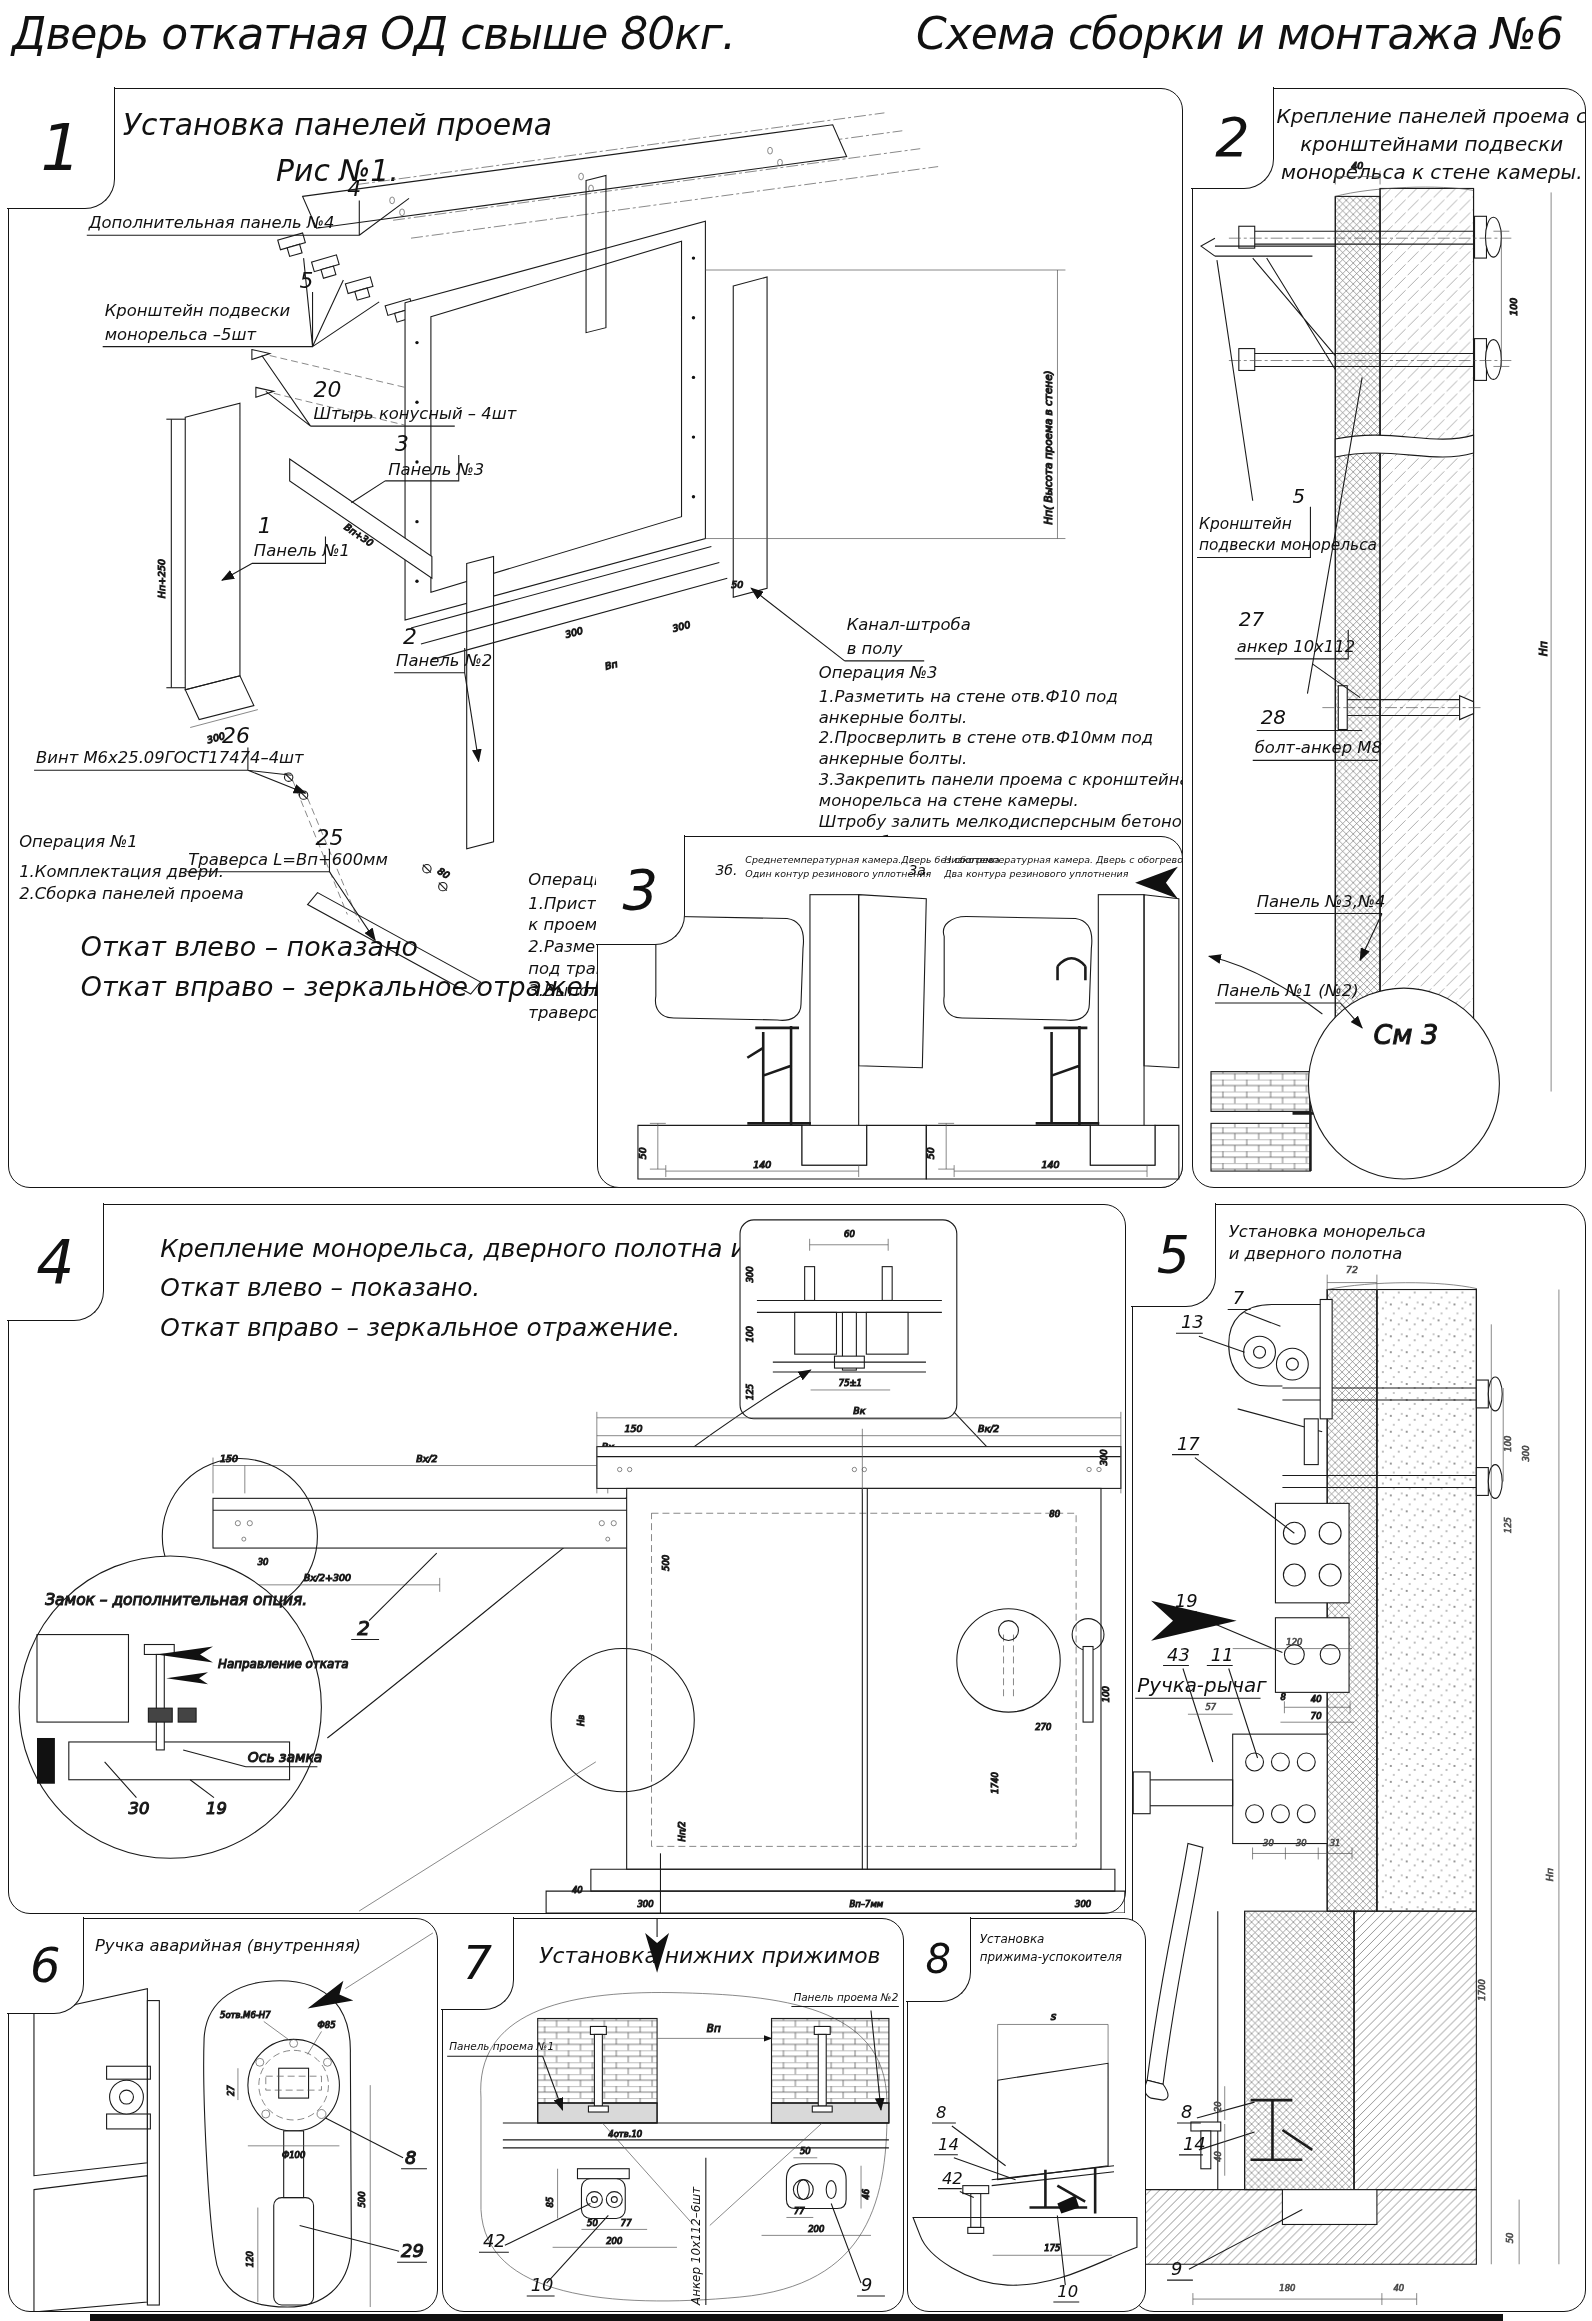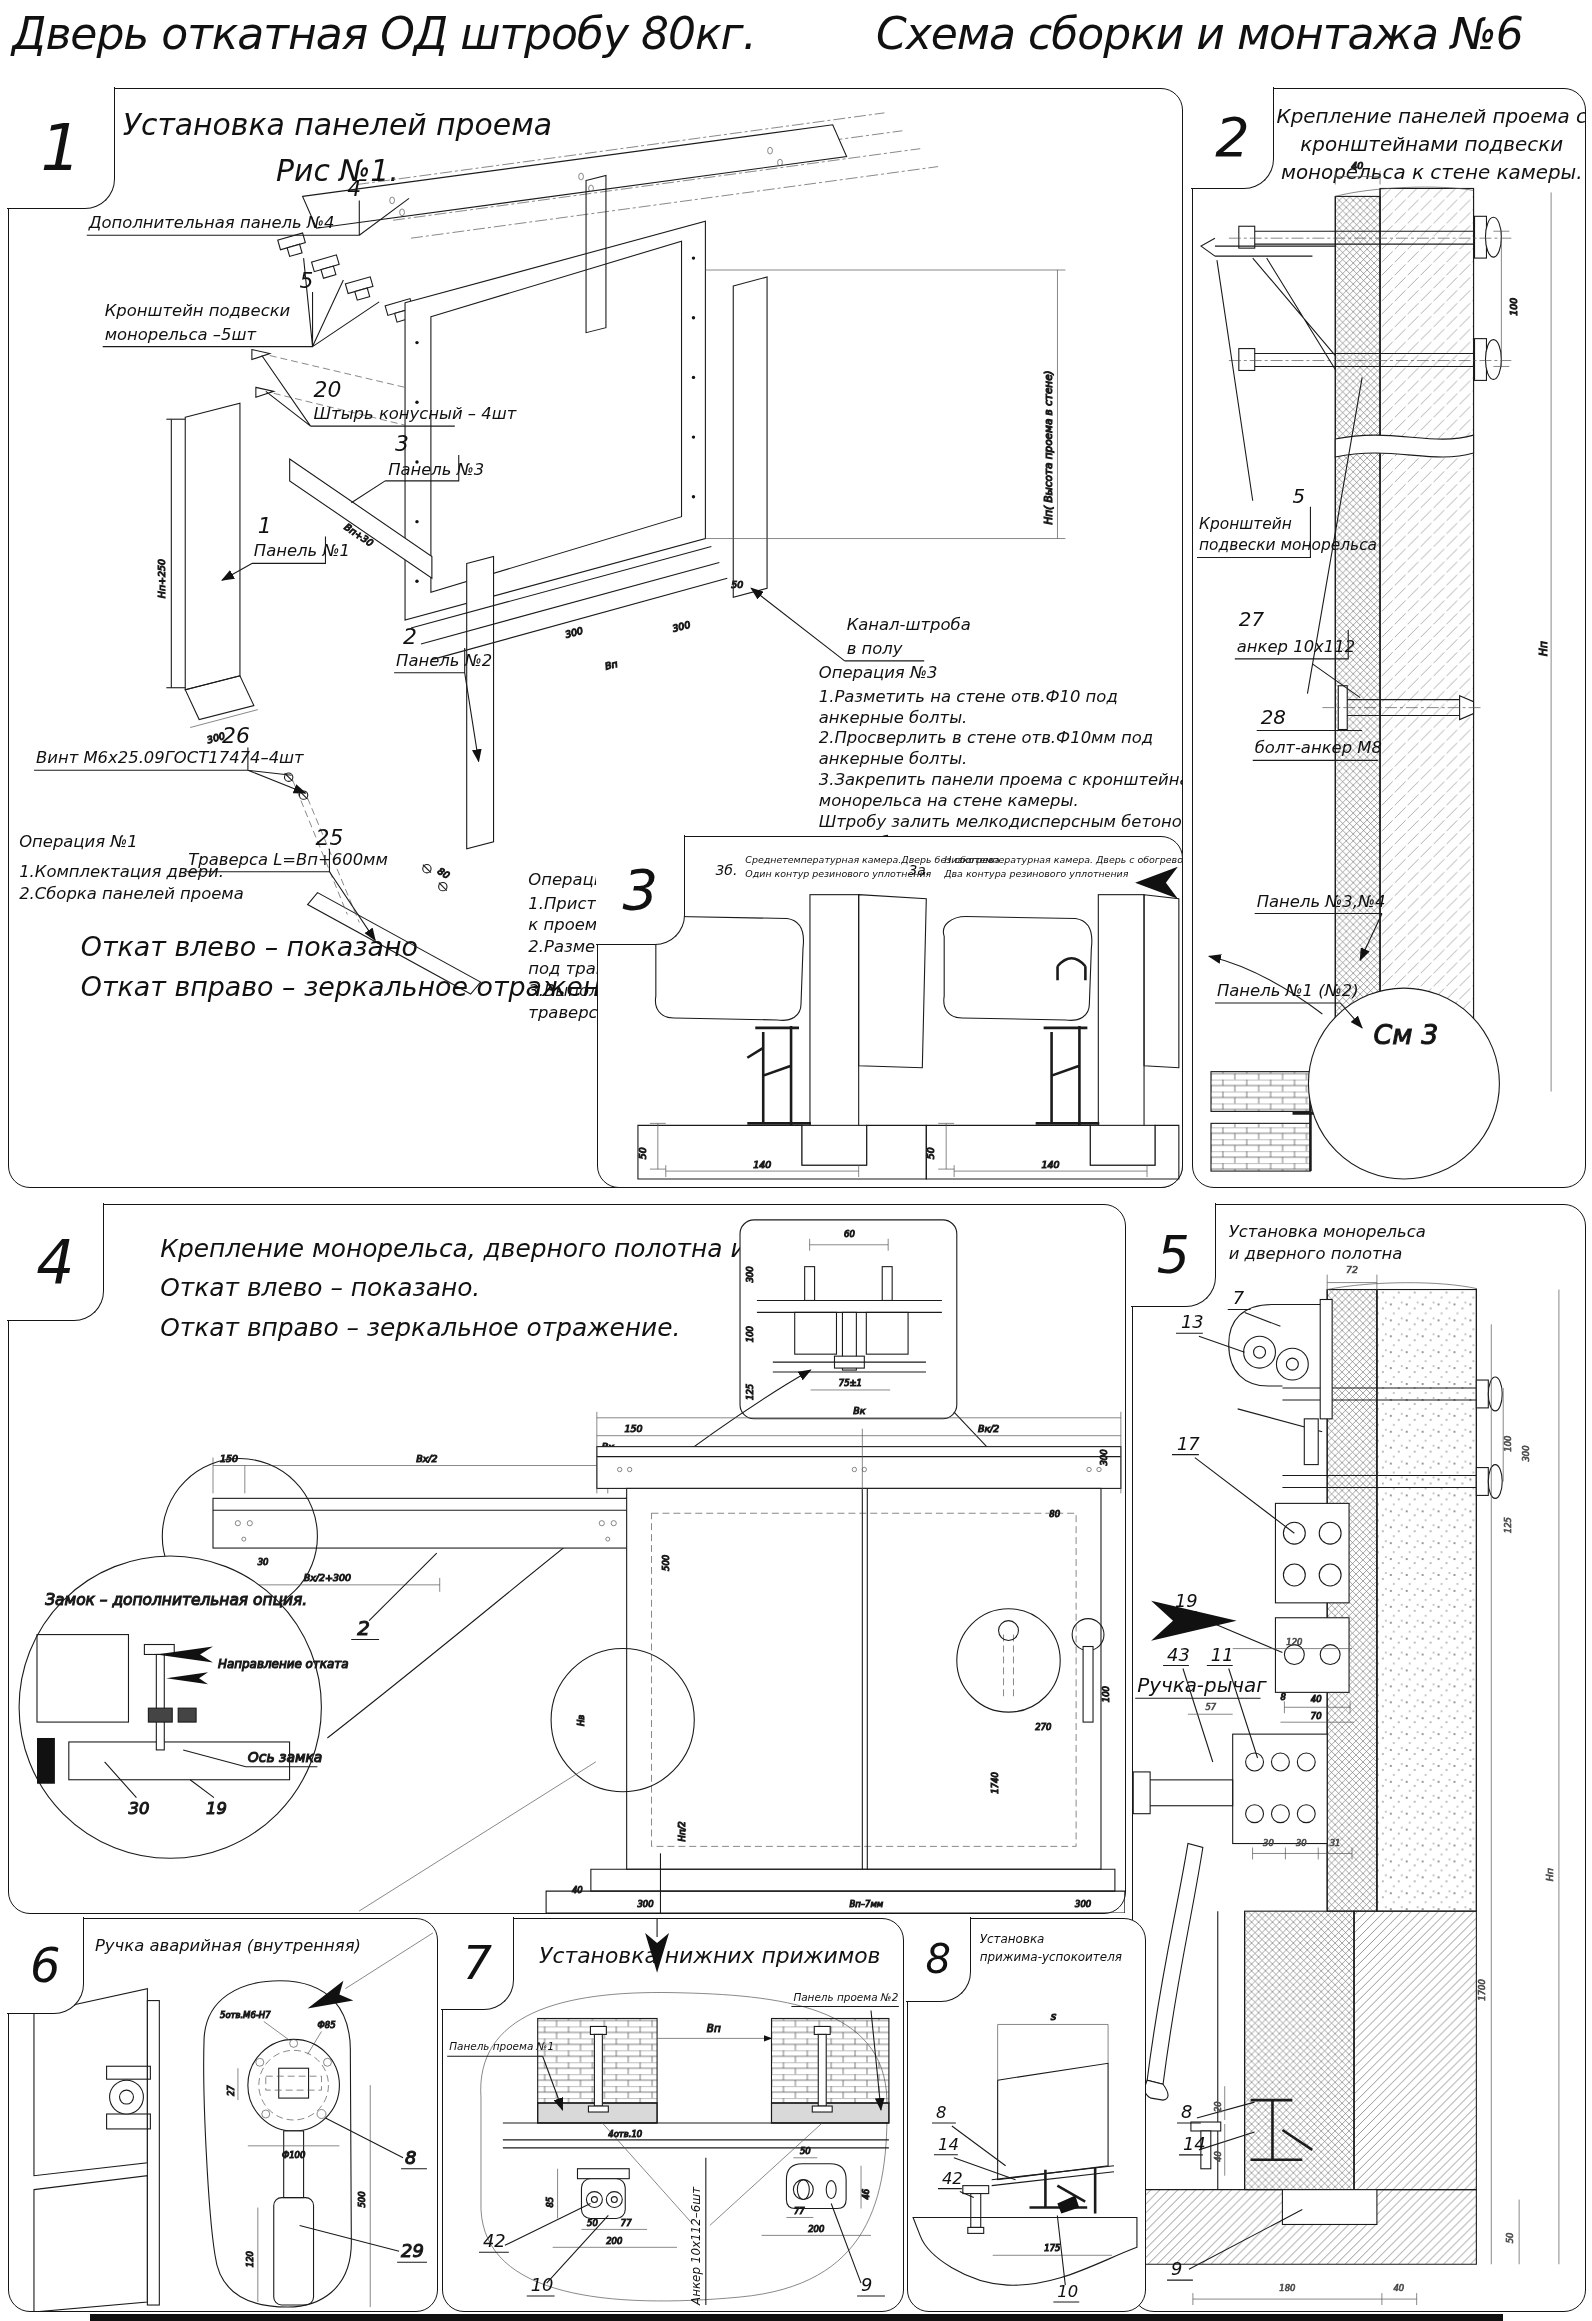--- a/index.html
+++ b/index.html
@@ -1,19 +1,19 @@
 <!DOCTYPE html>
 <html><head>
 <meta charset="utf-8">
 <style>
   html,body{margin:0;padding:0;background:#fff}
   #page{position:relative;width:1592px;height:2321px;background:#fff;font-family:"DejaVu Sans",sans-serif;color:#111;overflow:hidden}
   .t{position:absolute;font-style:italic;white-space:nowrap}
   #title-l{left:12px;top:8px;font-size:44px;letter-spacing:-1px}
-  #title-r{left:876px;top:8px;font-size:44px;letter-spacing:-1px}
+  #title-r{left:916px;top:8px;font-size:44px;letter-spacing:-1px}
   .box{position:absolute;border:1.7px solid #151515;border-radius:22px;background:#fff}
   .tab{position:absolute;left:-1.7px;top:-1.7px;border-right:1.7px solid #151515;border-bottom:1.7px solid #151515;border-bottom-right-radius:30px;border-top-left-radius:20px;display:flex;align-items:center;justify-content:center;font-style:italic;background:#fff}
   .sv{position:absolute;left:0;top:0}
   svg text{font-family:"DejaVu Sans",sans-serif;font-style:italic;fill:#111}
   .s{stroke:#1b1b1b;stroke-width:1.1;fill:none}
   .sw{stroke:#1b1b1b;stroke-width:1.1;fill:#fff}
   .sb{stroke:#1b1b1b;stroke-width:2.6;fill:none}
   .thin{stroke:#555;stroke-width:0.7;fill:none}
   .dash{stroke-dasharray:7 4}
   .dd{stroke-dasharray:12 3 3 3}
@@ -48,21 +48,21 @@
           <circle cx="11" cy="8" r="0.8" fill="#666"></circle>
           <circle cx="6" cy="13" r="0.7" fill="#666"></circle>
           <circle cx="14" cy="2" r="0.7" fill="#666"></circle>
         </pattern>
       <marker id="ma" markerWidth="12" markerHeight="9" refX="11" refY="4.5" orient="auto">
           <path d="M0 0L12 4.5L0 9z" fill="#111"></path>
         </marker>
     </defs>
   </svg>
 
-  <div class="t" id="title-l">Дверь откатная ОД штробу 80кг.</div>
+  <div class="t" id="title-l">Дверь откатная ОД свыше 80кг.</div>
   <div class="t" id="title-r">Схема сборки и монтажа №6</div>
 
   <section id="s1" class="box" style="left:8px;top:88px;width:1173px;height:1098px">
     <svg class="sv" width="1173" height="1098" viewBox="0 0 1179 1104">
 
       <text class="f30 mid" x="330" y="46">Установка панелей проема</text>
       <text class="f30 mid" x="330" y="92">Рис №1.</text>
 
       <g class="s">
 

